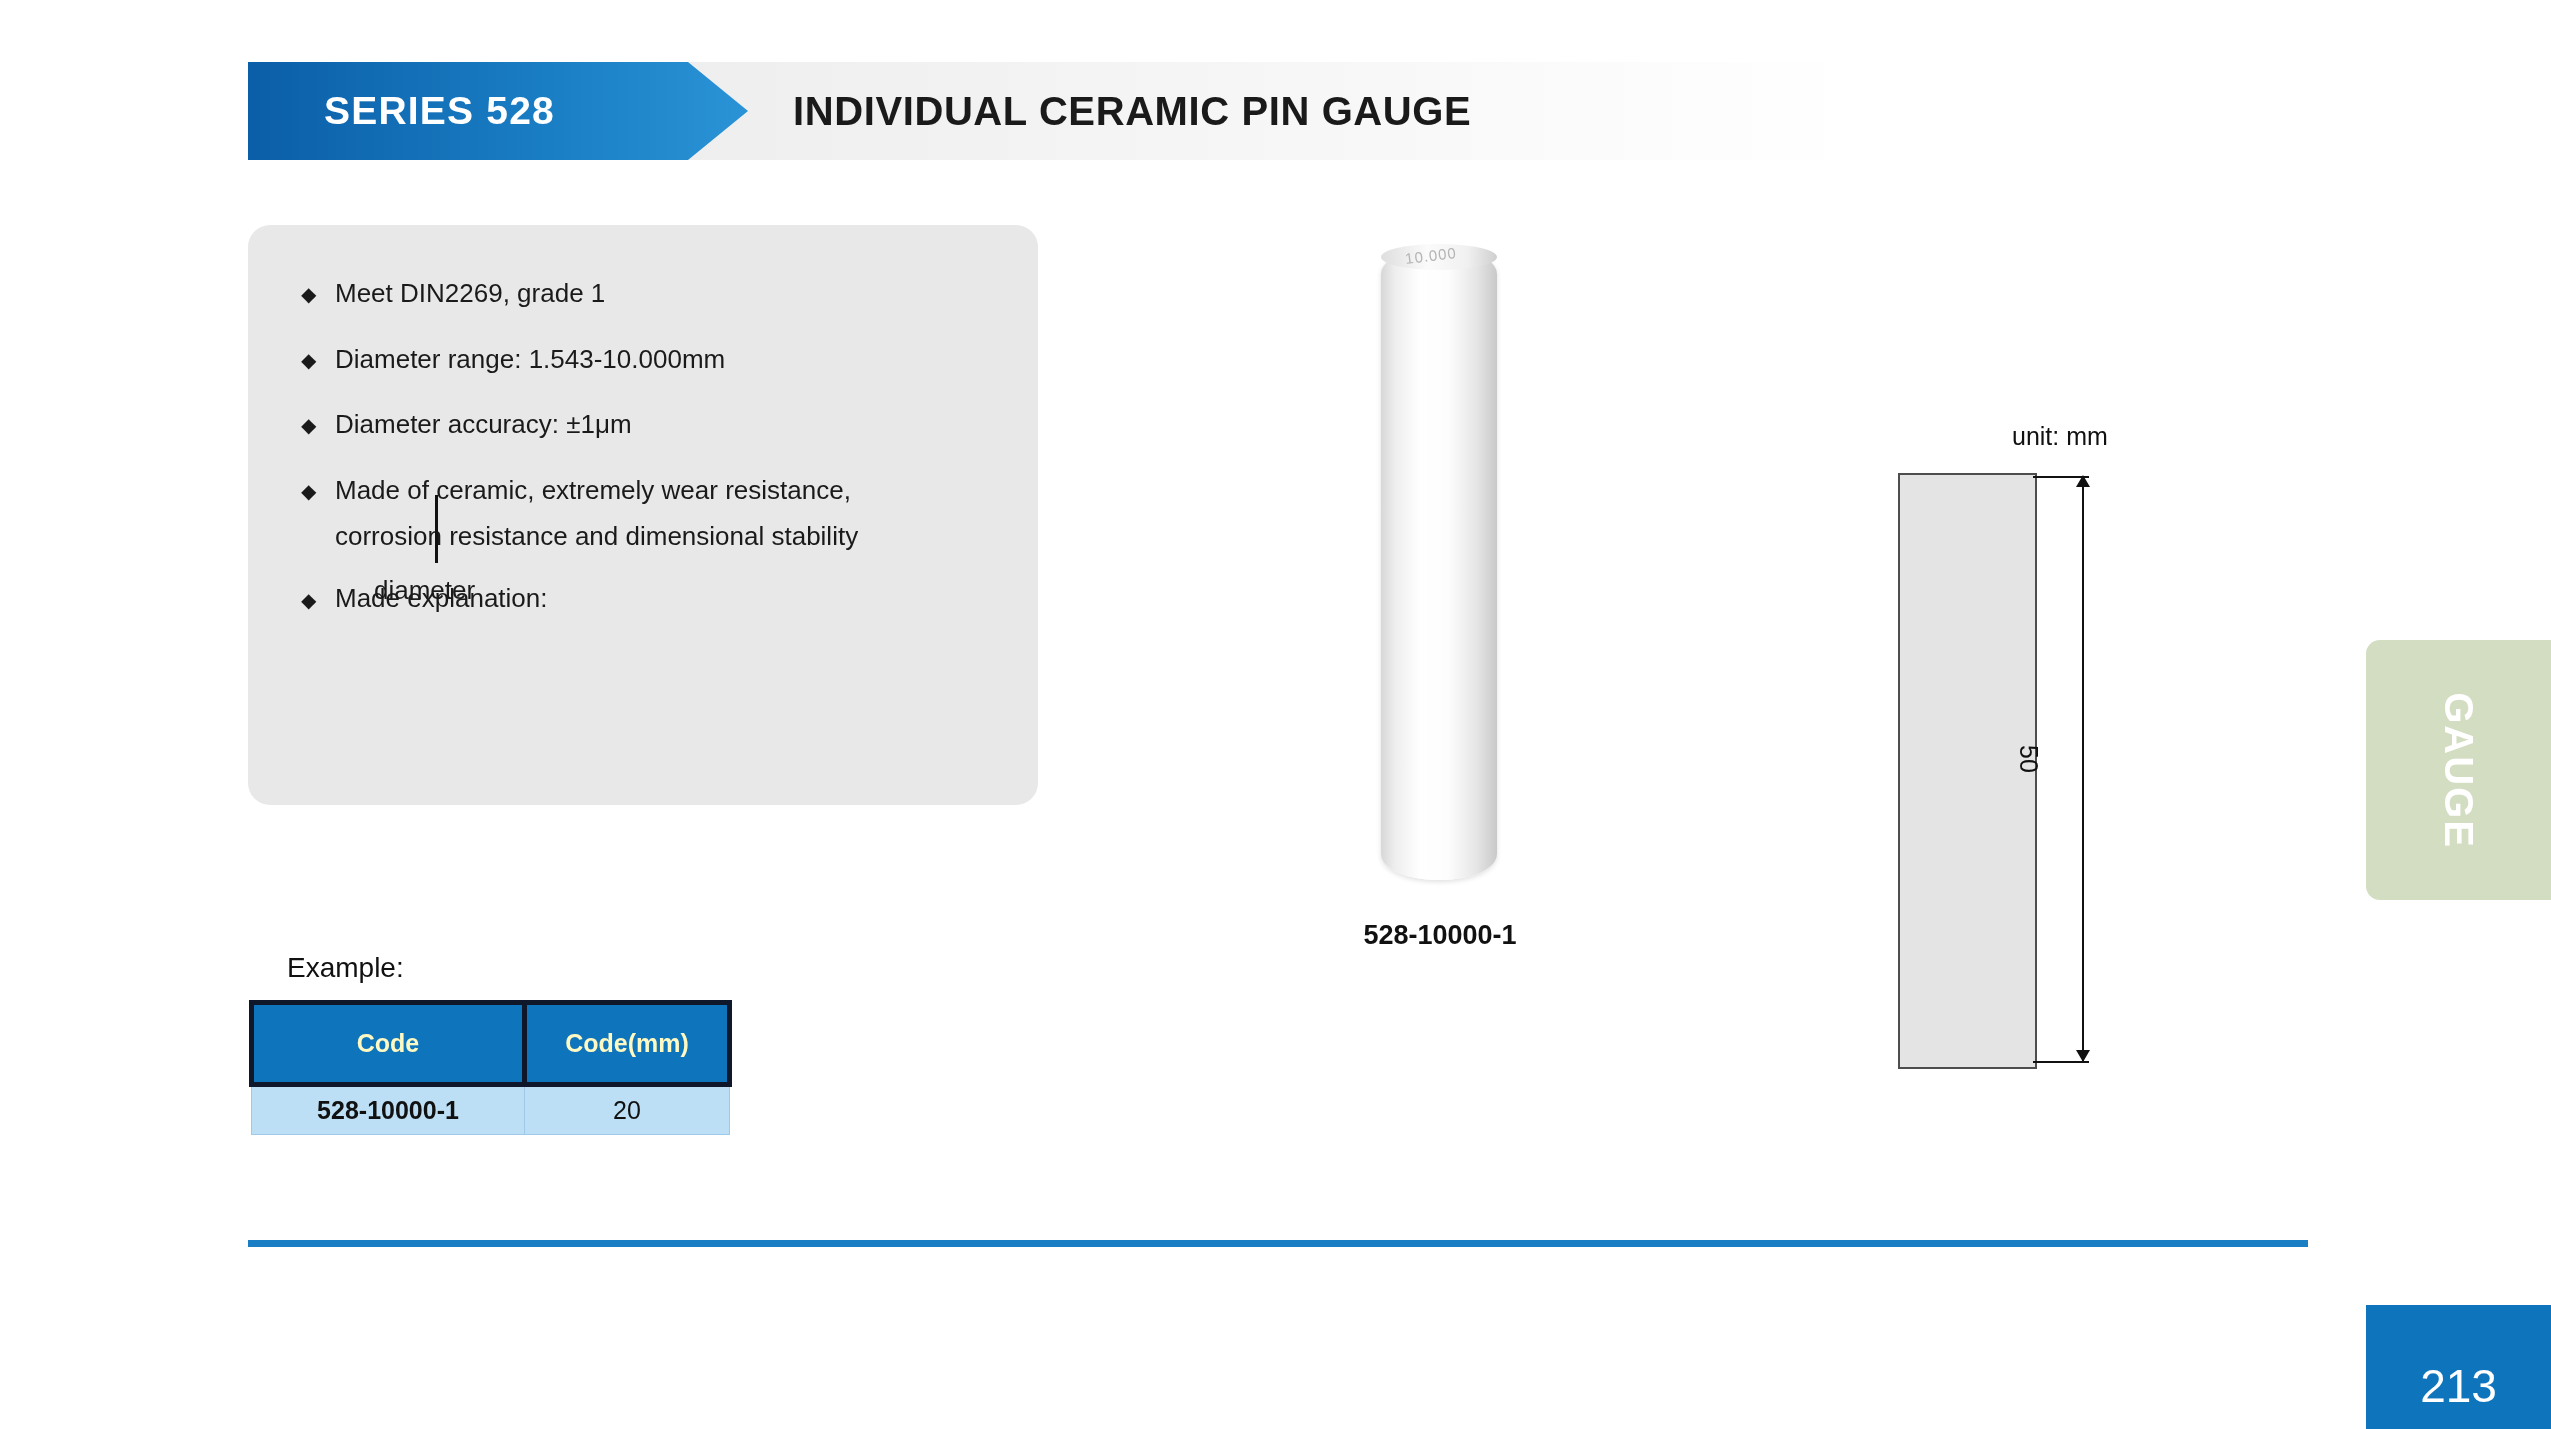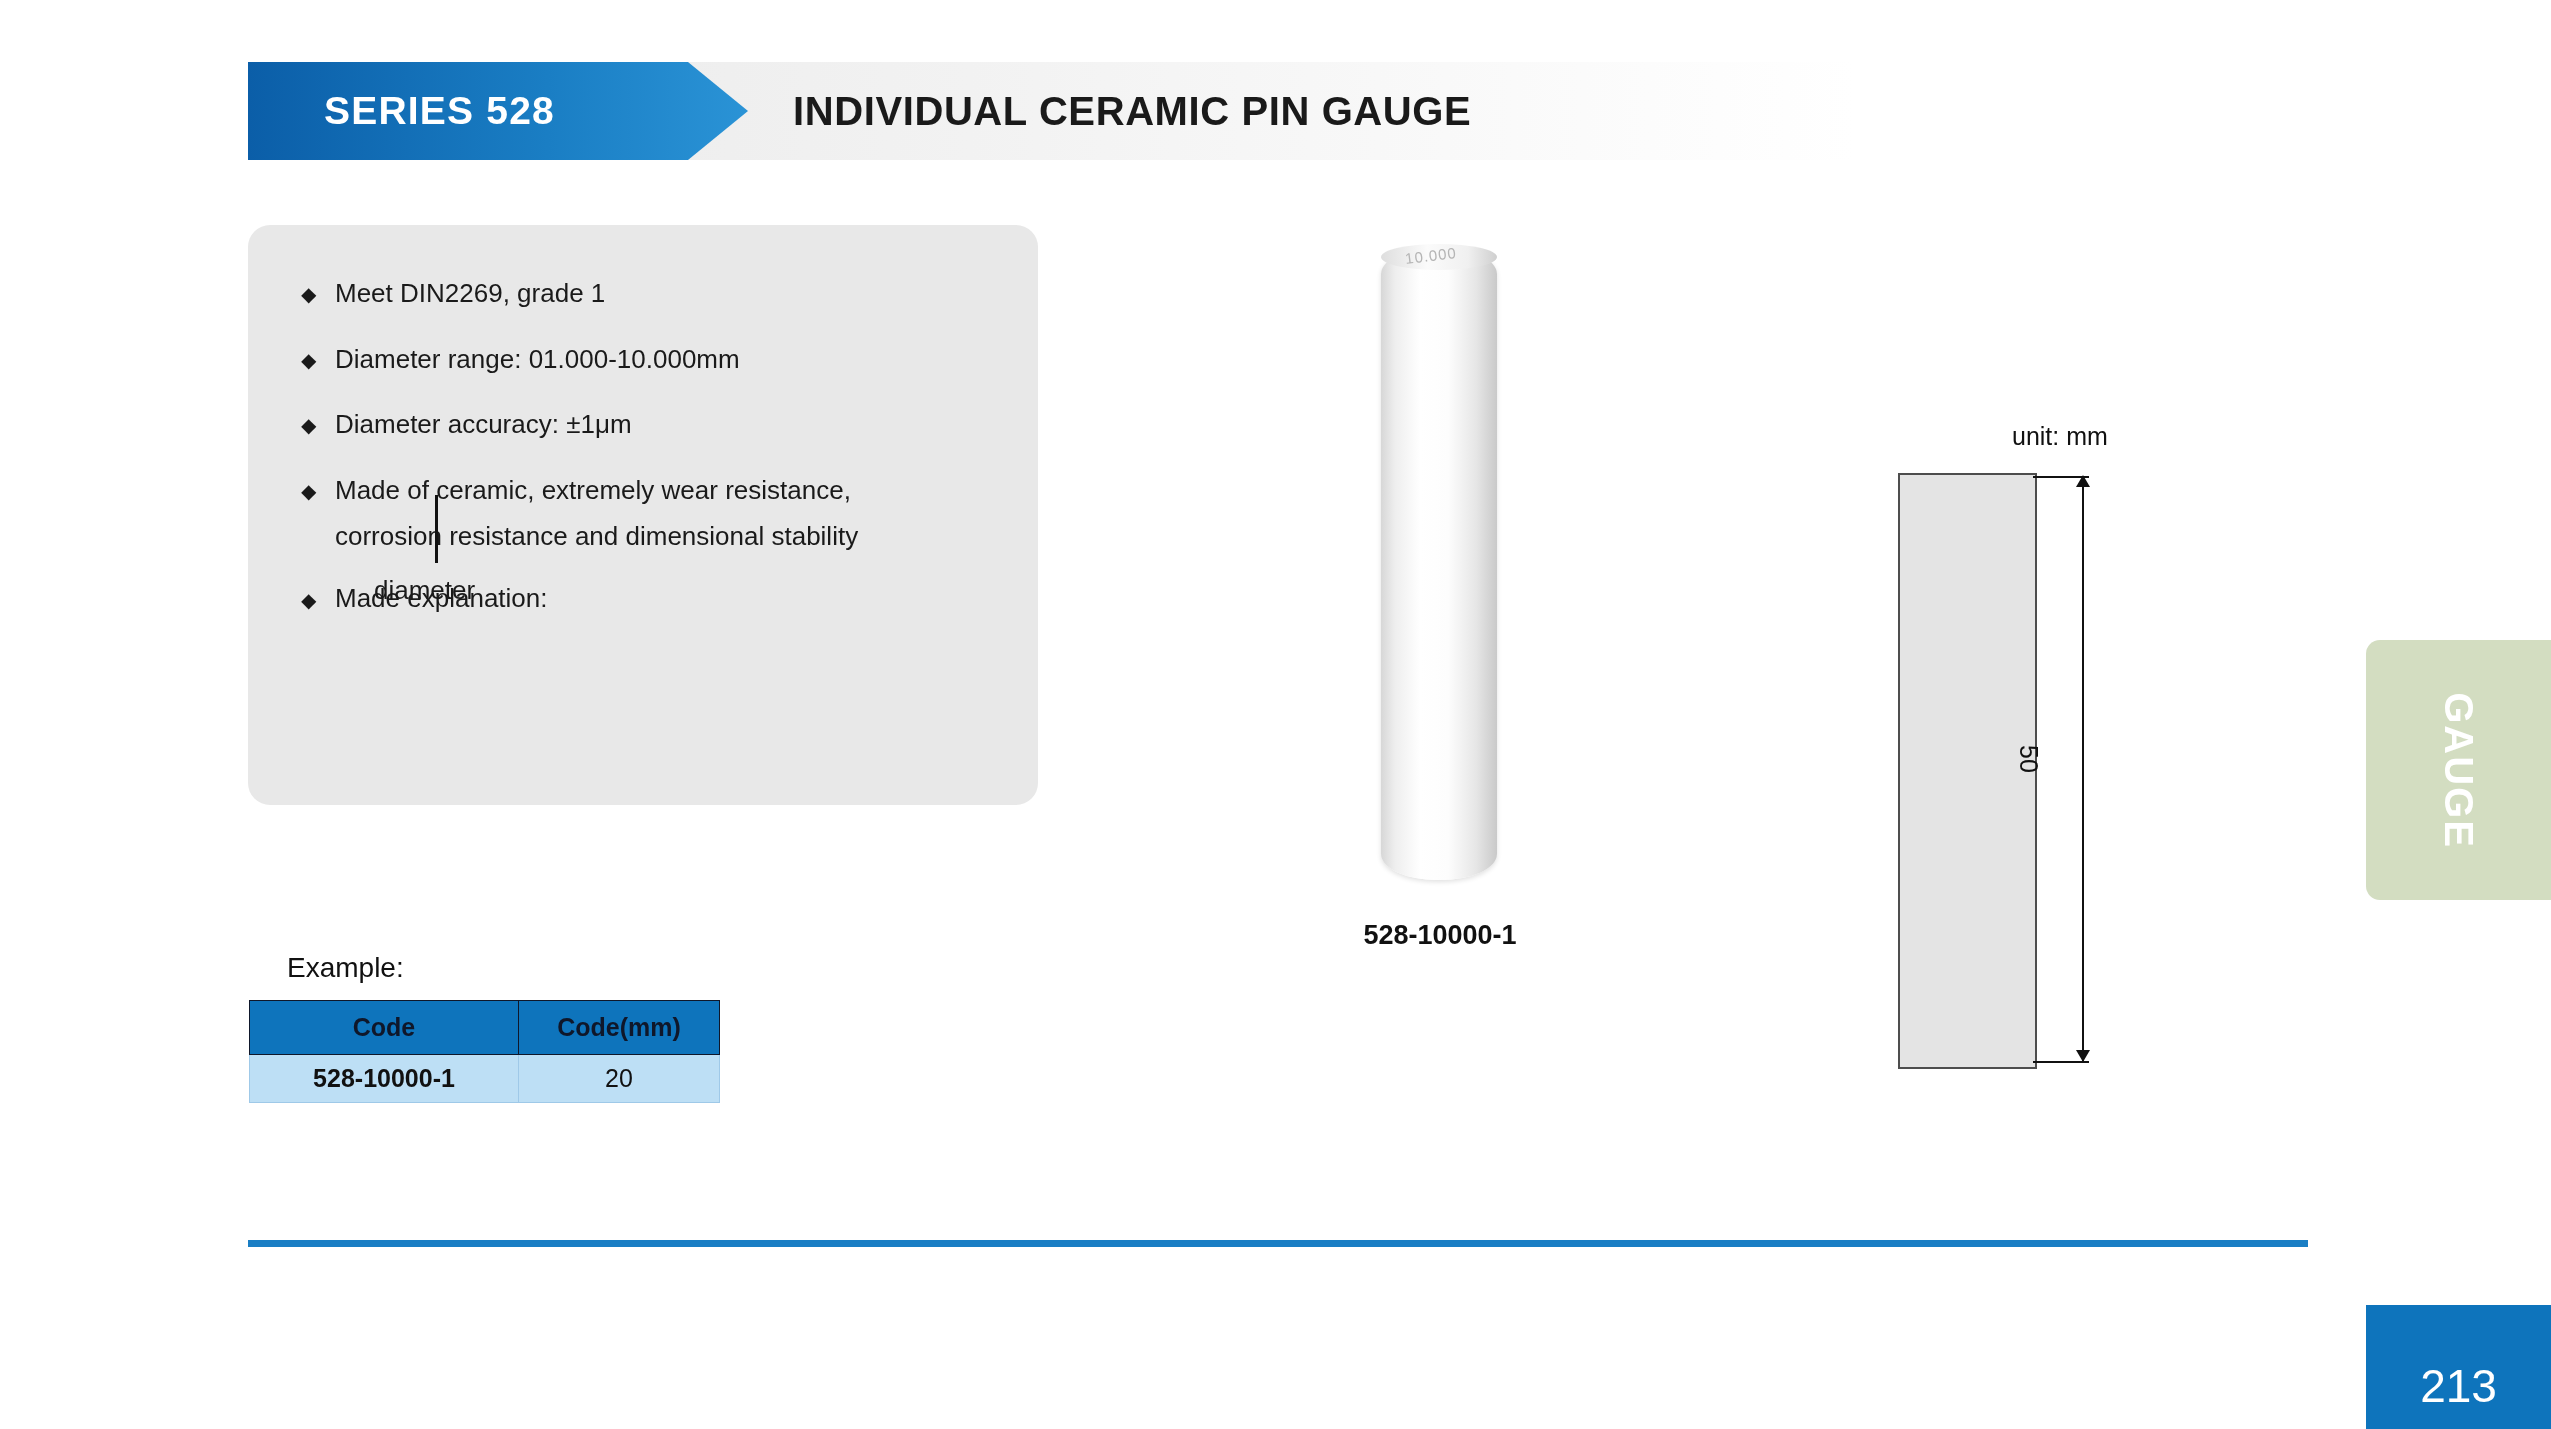--- a/index.html
+++ b/index.html
@@ -153,24 +153,24 @@
   }
   table.example-table {
     position: absolute;
     left: 249px;
     top: 1000px;
     border-collapse: collapse;
     font-size: 25px;
   }
   table.example-table th {
     background: #0e74bc;
-    color: #0f172a;
-    font-weight: bold;
-    padding: 12px 0;
-    border: 1px solid #0f172a;
+    color: #fef9c3;
+    font-weight: bold;
+    padding: 24px 0;
+    border: 5px solid #0f172a;
   }
   table.example-table th.col-code { width: 268px; }
   table.example-table th.col-size { width: 200px; }
   table.example-table td {
     border: 1px solid #9fc9e8;
     padding: 9px 0;
     text-align: center;
     color: #111111;
   }
   table.example-table td.code {
@@ -360,21 +360,21 @@
 <div class="features-panel">
   <div class="feature-list">
 
     <div class="feature-item">
       <span class="bullet">◆</span>
       <span>Meet DIN2269, grade 1</span>
     </div>
 
     <div class="feature-item">
       <span class="bullet">◆</span>
-      <span>Diameter range: 01.000-10.000mm</span>
+      <span>Diameter range: 1.543-10.000mm</span>
     </div>
 
     <div class="feature-item">
       <span class="bullet">◆</span>
       <span>Diameter accuracy: ±1μm</span>
     </div>
 
     <div class="feature-item">
       <span class="bullet">◆</span>
       <span>Made of ceramic, extremely wear resistance,</span>

